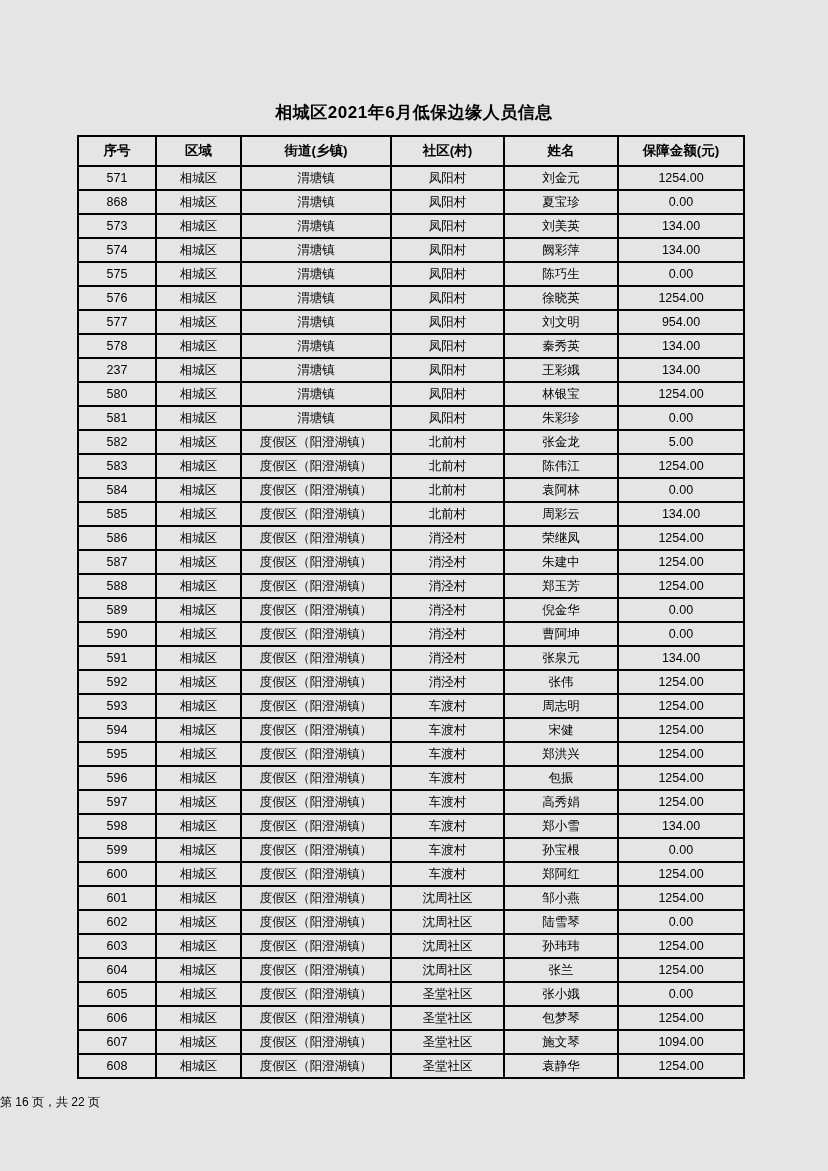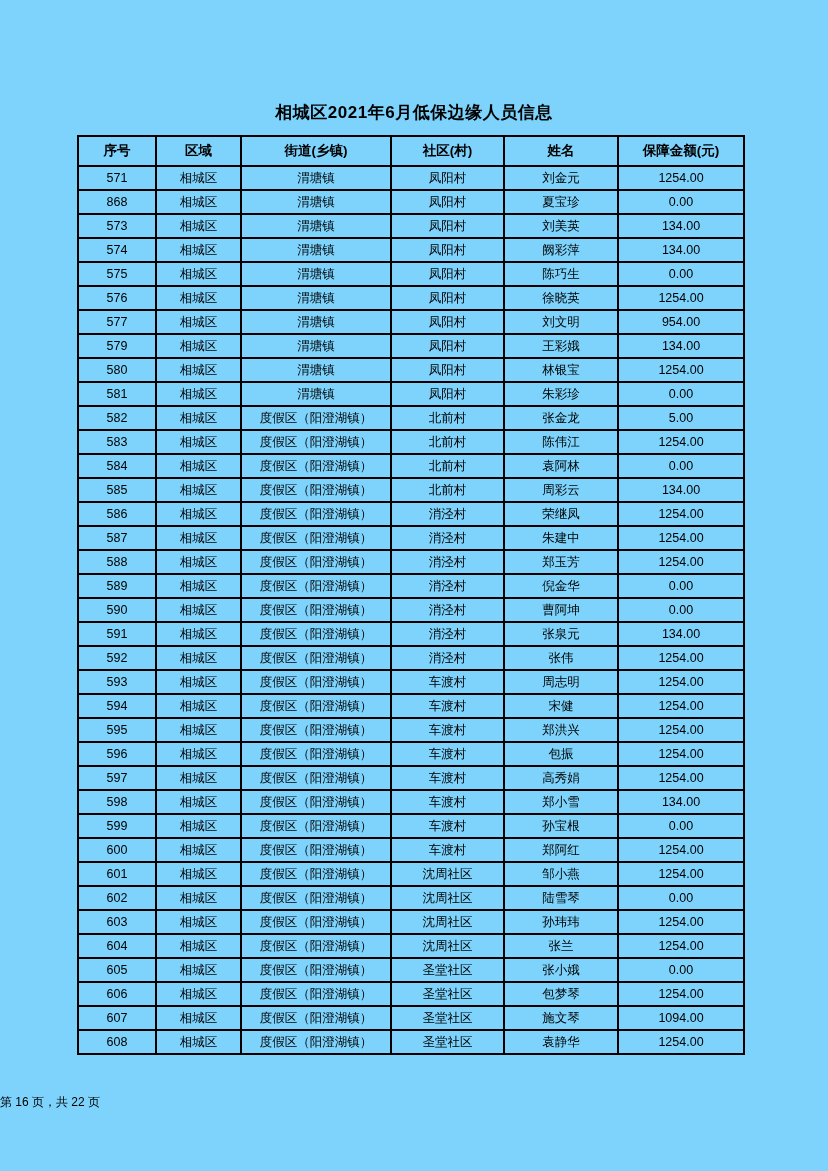--- a/index.html
+++ b/index.html
@@ -4,21 +4,21 @@
 <style>
   html, body {
     margin: 0;
     padding: 0;
     background: #ffffff;
   }
   .page {
     position: relative;
     width: 828px;
     height: 1171px;
-    background: #7dd3fc;
+    background: #e5e5e5;
     font-family: "Liberation Sans", sans-serif;
     color: #000000;
     overflow: hidden;
   }
   .doc-title {
     position: absolute;
     top: 101px;
     left: 0;
     width: 100%;
     margin: 0;
@@ -148,21 +148,29 @@
         </tr>
         <tr>
           <td>577</td>
           <td>相城区</td>
           <td>渭塘镇</td>
           <td>凤阳村</td>
           <td>刘文明</td>
           <td>954.00</td>
         </tr>
         <tr>
-          <td>579</td>
+          <td>578</td>
+          <td>相城区</td>
+          <td>渭塘镇</td>
+          <td>凤阳村</td>
+          <td>秦秀英</td>
+          <td>134.00</td>
+        </tr>
+        <tr>
+          <td>237</td>
           <td>相城区</td>
           <td>渭塘镇</td>
           <td>凤阳村</td>
           <td>王彩娥</td>
           <td>134.00</td>
         </tr>
         <tr>
           <td>580</td>
           <td>相城区</td>
           <td>渭塘镇</td>

